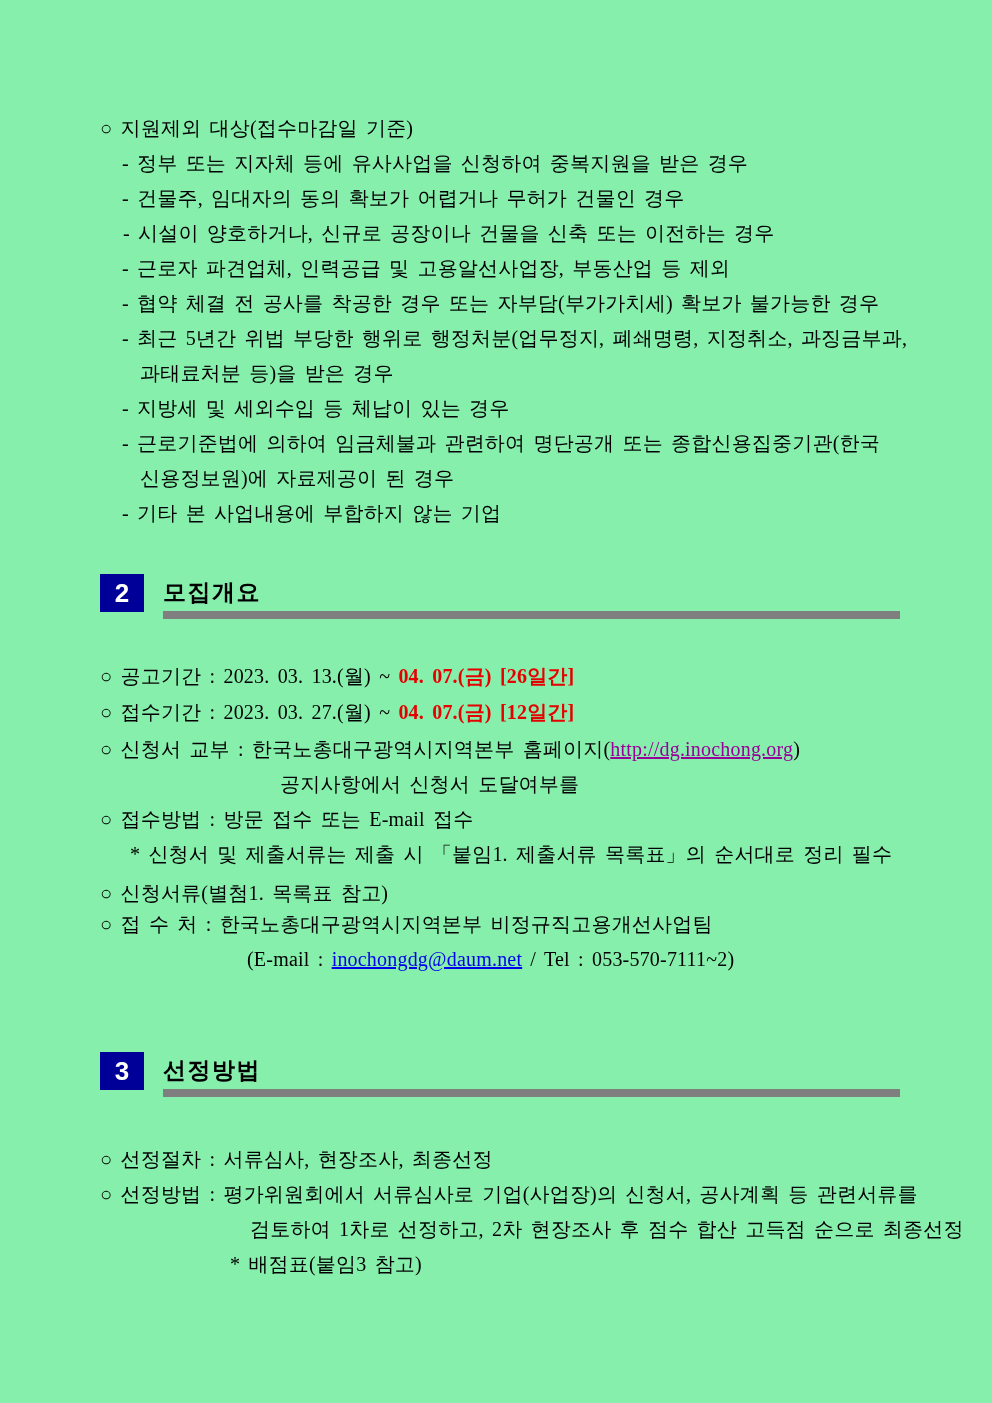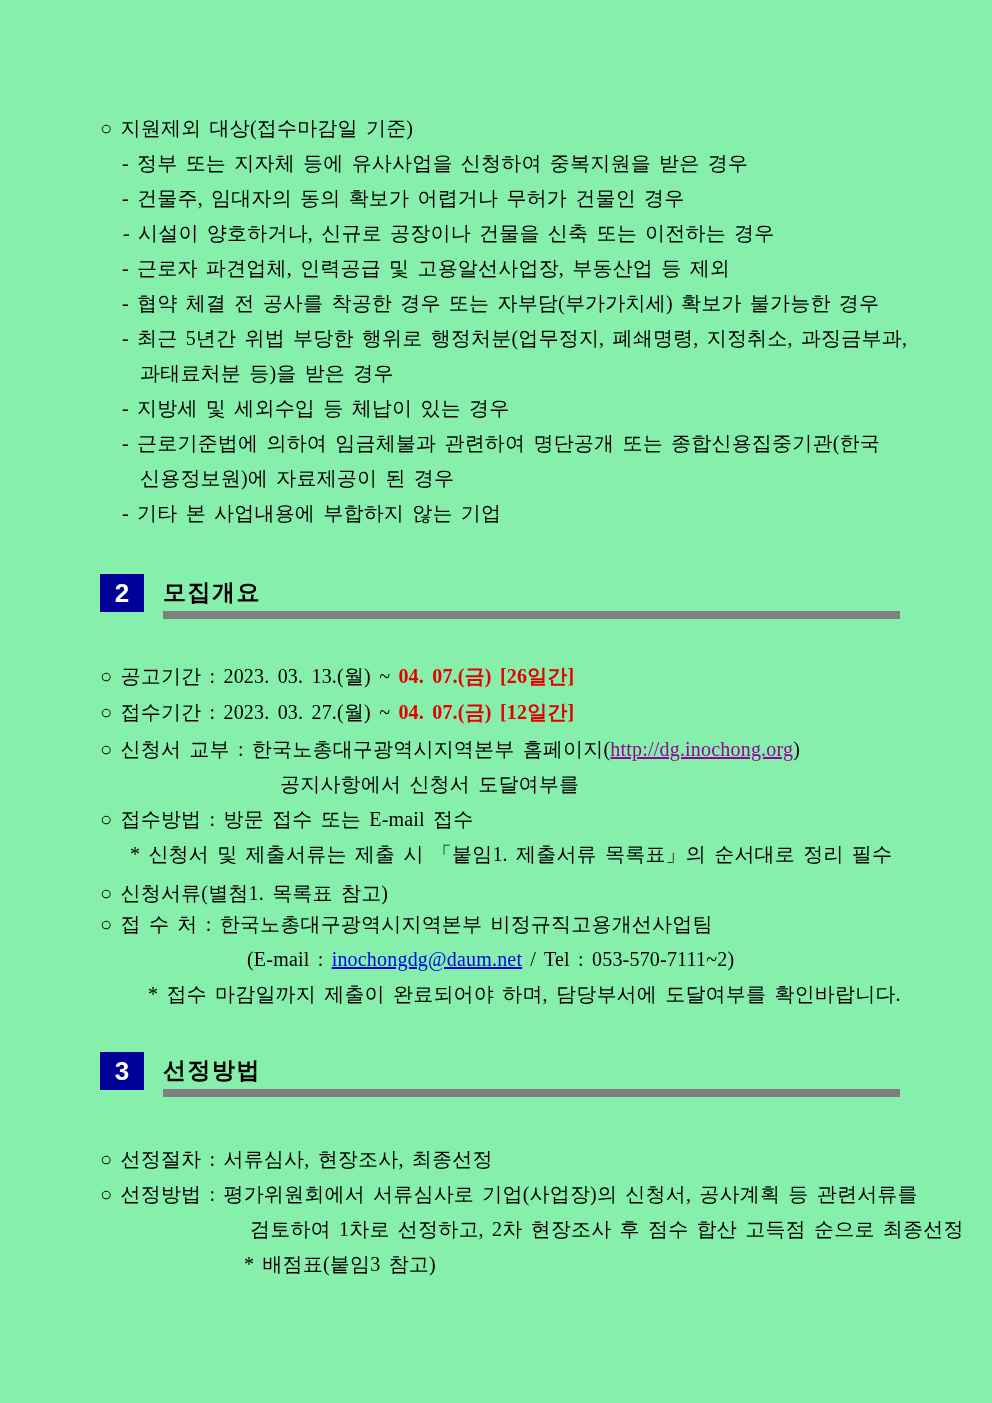--- a/index.html
+++ b/index.html
@@ -88,24 +88,23 @@
   <div class="line" style="top:806px; left:100px;">○ 접수방법 : 방문 접수 또는 E-mail 접수</div>
 
   <div class="line" style="top:841px; left:130px;">* 신청서 및 제출서류는 제출 시 「붙임1. 제출서류 목록표」의 순서대로 정리 필수</div>
 
   <div class="line" style="top:848px; left:100px;margin-top:32px;">○ 신청서류(별첨1. 목록표 참고)</div>
 
   <div class="line" style="top:911px; left:100px;">○ 접 수 처 : 한국노총대구광역시지역본부 비정규직고용개선사업팀</div>
 
   <div class="line" style="top:946px; left:247px;"><span>(E-mail : </span><a class="link blue">inochongdg@daum.net</a><span> / Tel : 053-570-7111~2)</span></div>
 
-  <div class="line" style="top:981px; left:148px;">* 접수 마감일까지 제출이 완료되어야 하며, 담당부서에 도달여부를 확인바랍니다.</div>
 
   <div class="sec-num" style="top:1052px;">3</div>
   <div class="sec-title" style="top:1051px;">선정방법</div>
   <div class="sec-bar" style="top:1089px;"></div>
 
   <div class="line" style="top:1146px; left:100px;">○ 선정절차 : 서류심사, 현장조사, 최종선정</div>
   <div class="line" style="top:1181px; left:100px;">○ 선정방법 : 평가위원회에서 서류심사로 기업(사업장)의 신청서, 공사계획 등 관련서류를</div>
   <div class="line" style="top:1216px; left:250px;">검토하여 1차로 선정하고, 2차 현장조사 후 점수 합산 고득점 순으로 최종선정</div>
-  <div class="line" style="top:1251px; left:244px;">* 배점표(붙임3 참고)</div>
+  <div class="line" style="top:1251px; left:230px;">* 배점표(붙임3 참고)</div>
 
 </div>
 
 </body></html>

